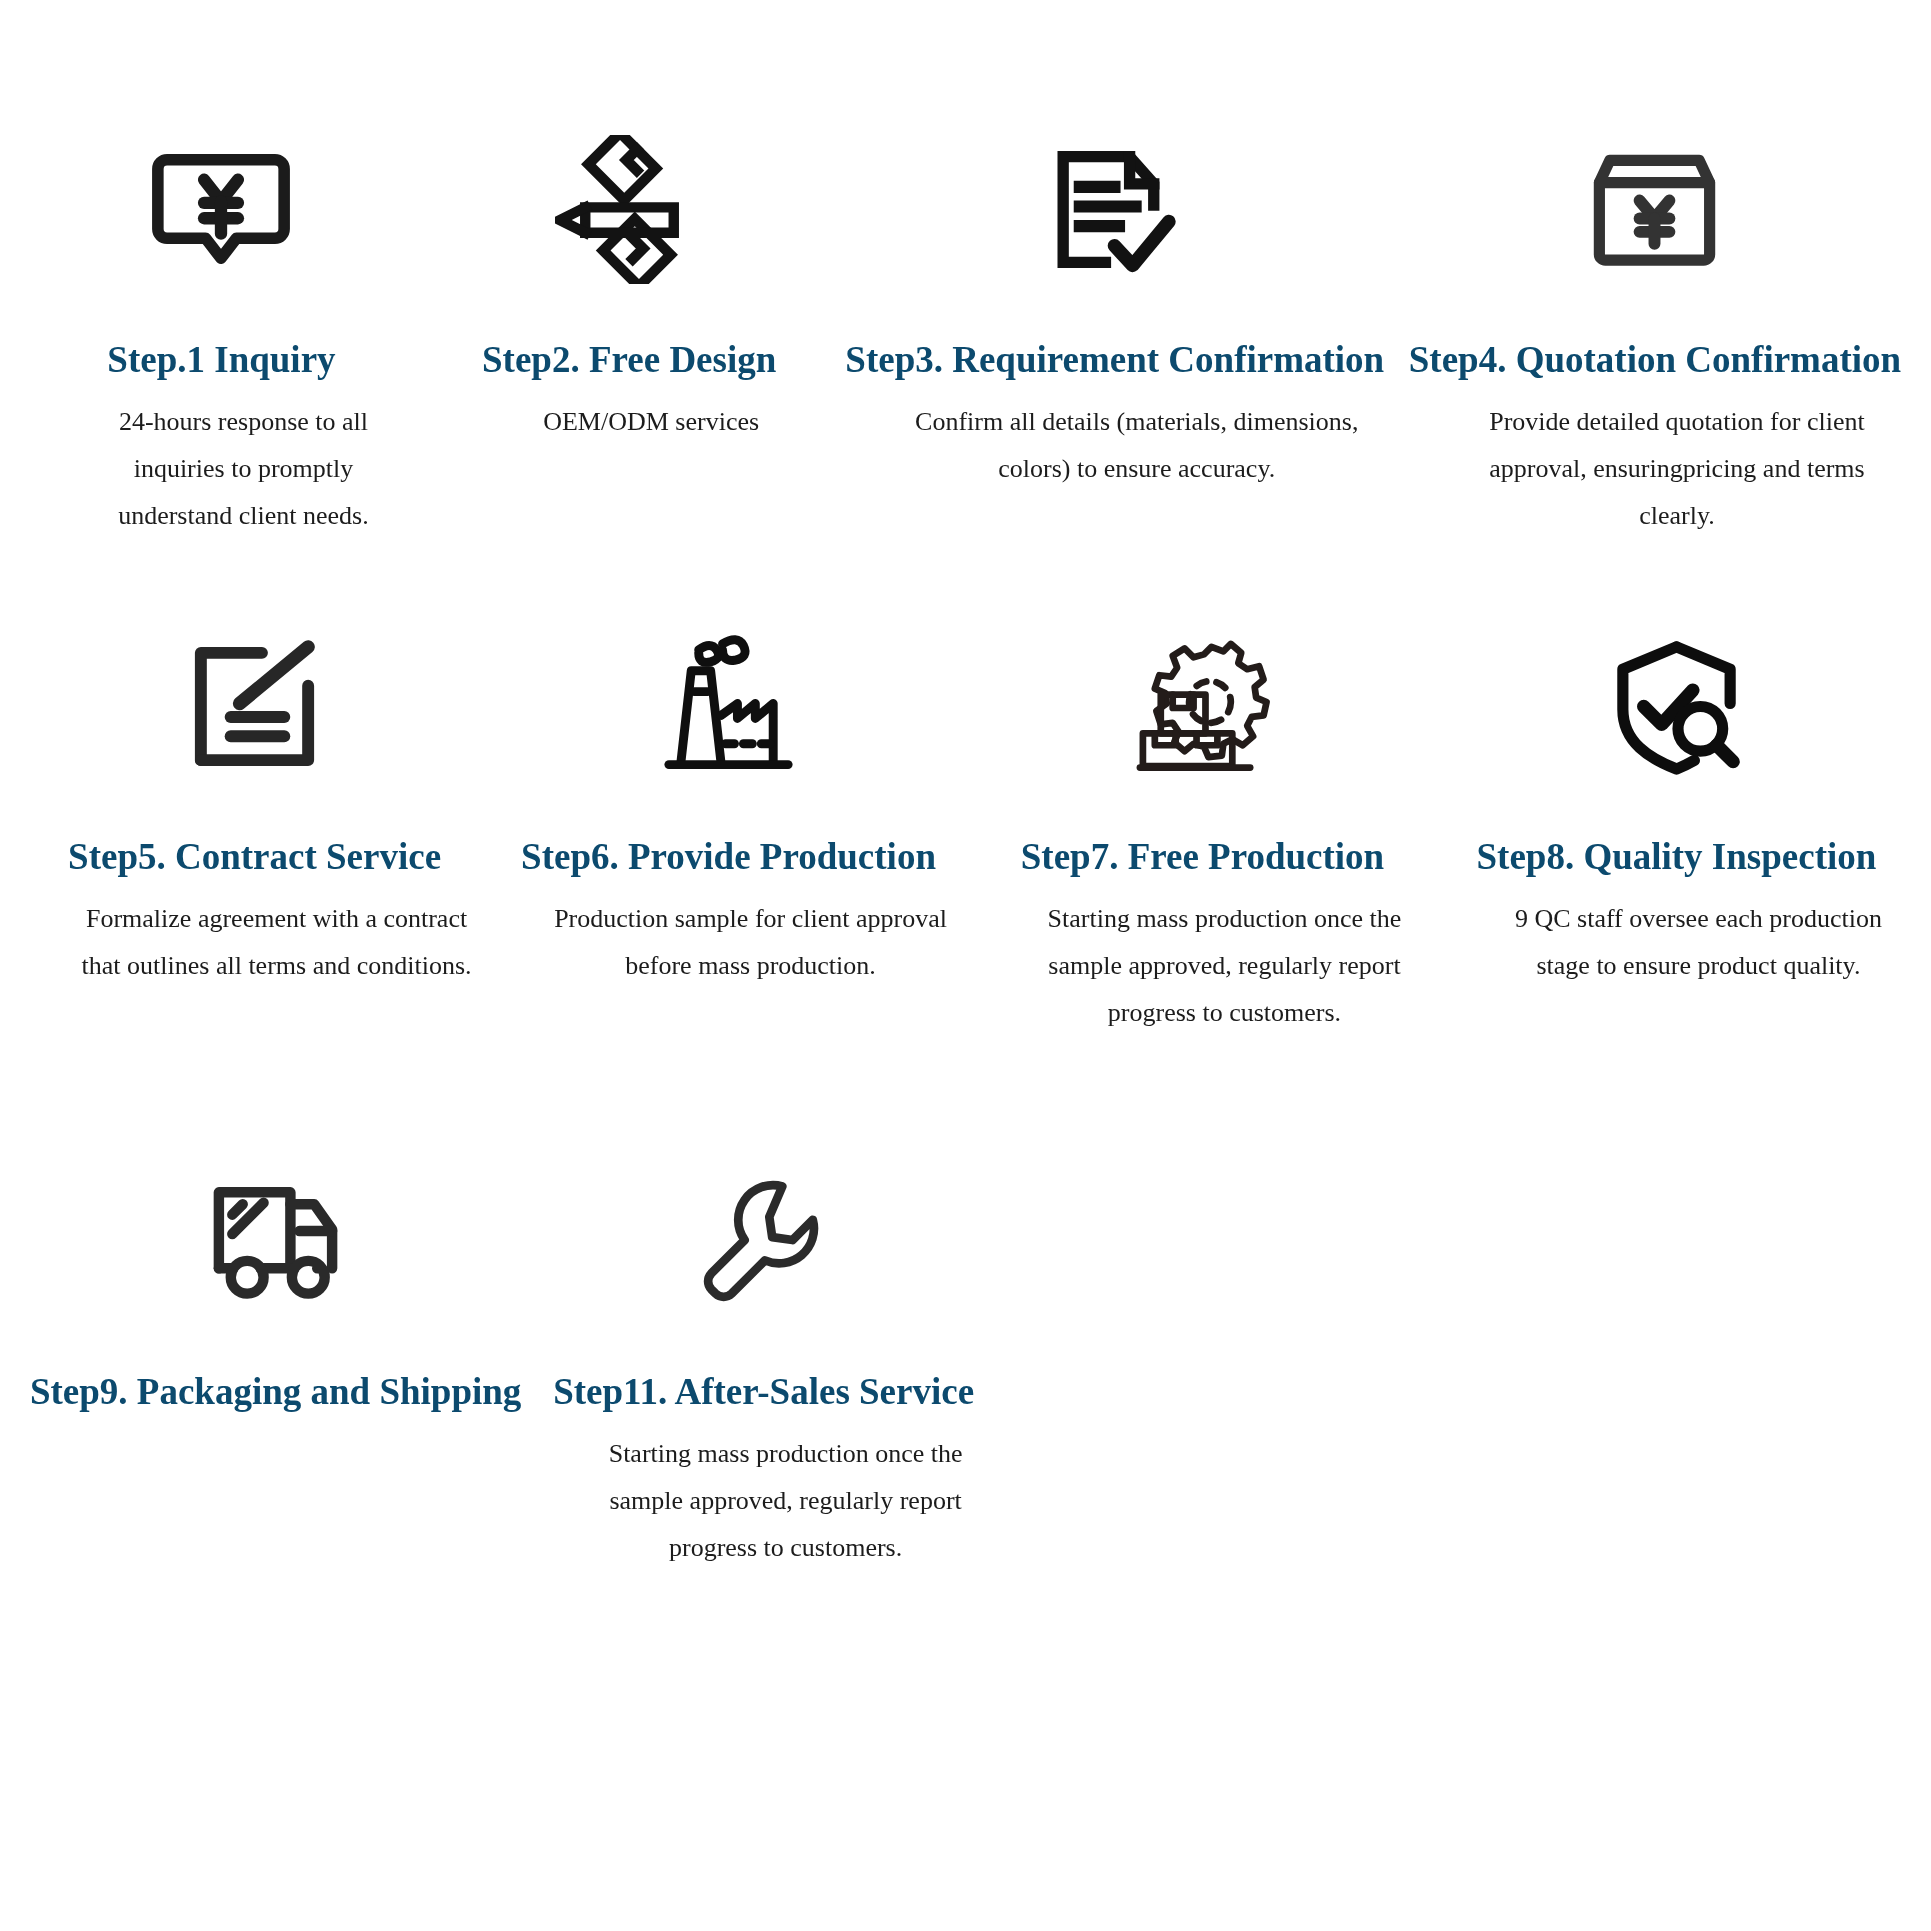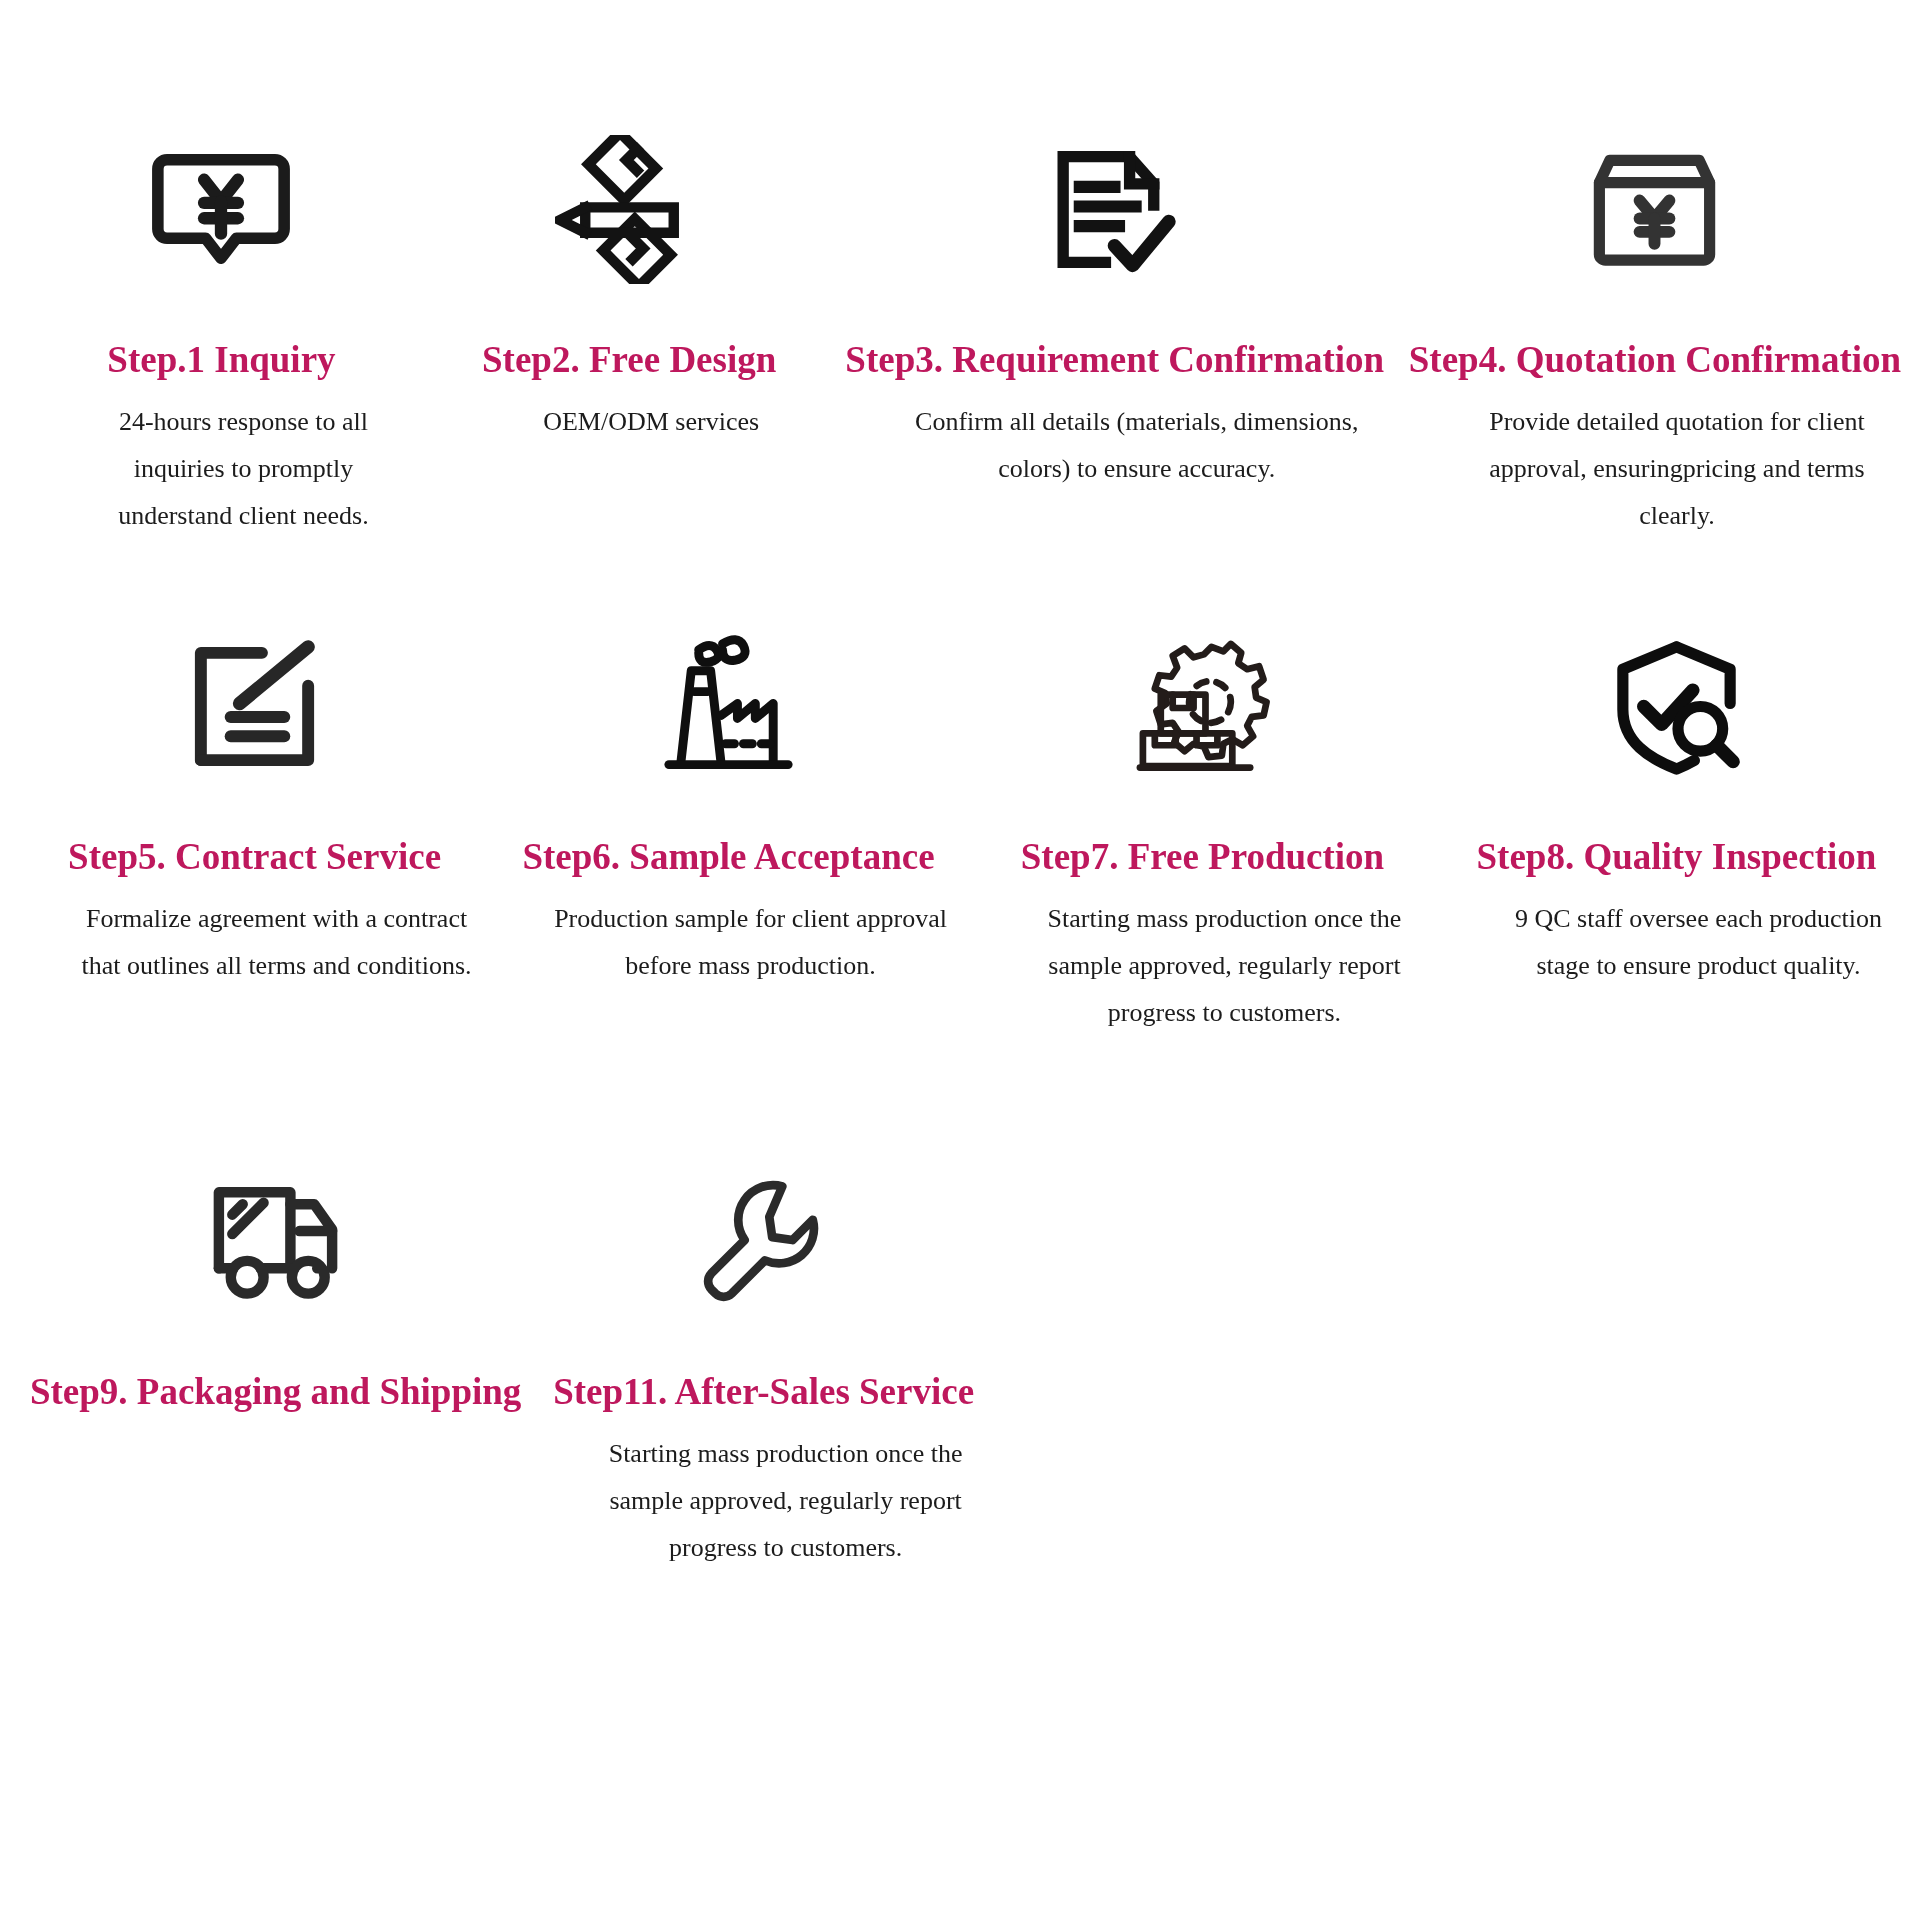--- a/index.html
+++ b/index.html
@@ -49,21 +49,21 @@
   .icon-wrap svg {
     display: block;
   }
 
   .step-title {
     font-family: "Liberation Serif", "DejaVu Serif", serif;
     font-weight: bold;
     font-size: 37px;
     line-height: 1.1;
     text-align: center;
-    color: #be185d;
+    color: #0c4a6e;
     white-space: nowrap;
     margin-top: 54px;
   }
 
   .step-desc {
     font-family: "Liberation Serif", "DejaVu Serif", serif;
     font-weight: normal;
     font-size: 26px;
     line-height: 47px;
     text-align: center;
@@ -172,21 +172,21 @@
           <path d="M46 8 Q56 2 60 9 Q64 17 54 19 Q46 20 46 12"></path>
           <path d="M18 88 L25 26 H38 L45 88"></path>
           <path d="M27 40 H36"></path>
           <path d="M45 56 L56 48 V58 L68 48 V58 L80 48 V88"></path>
           <path d="M48 75 H54" stroke-width="6"></path>
           <path d="M60 75 H66" stroke-width="6"></path>
           <path d="M72 75 H78" stroke-width="6"></path>
           <path d="M10 89 H90" stroke-width="6"></path>
         </svg>
       </div>
-      <div class="step-title">Step6. Sample Acceptance</div>
+      <div class="step-title">Step6. Provide Production</div>
       <div class="step-desc">Production sample for client approval before mass production.</div>
     </div>
 
     <div class="step-card">
       <div class="icon-wrap">
         <svg width="149" height="149" viewBox="0 0 100 100" fill="none" stroke="#231c1a" stroke-width="4.5" stroke-linecap="round" stroke-linejoin="round">
           <path d="M56 10 L64 13 L69 8 L76 14 L74 21 L80 25 L88 23 L91 32 L85 37 L86 44 L93 47 L91 56 L83 57 L80 63 L84 70 L77 76 L70 72 L64 75 L63 83 L54 84 L51 77 L44 75 L38 80 L31 74 L34 67 L30 61 L22 62 L19 53 L26 48 L25 41 L18 38 L21 29 L29 30 L33 24 L30 16 L38 11 L44 17 L51 15 Z" stroke-dasharray="0"></path>
           <circle cx="55" cy="47" r="14" stroke-dasharray="7 7"></circle>
           <path d="M22 42 H52 V68 H22 Z"></path>
           <path d="M30 42 V51 H44 V42"></path>

